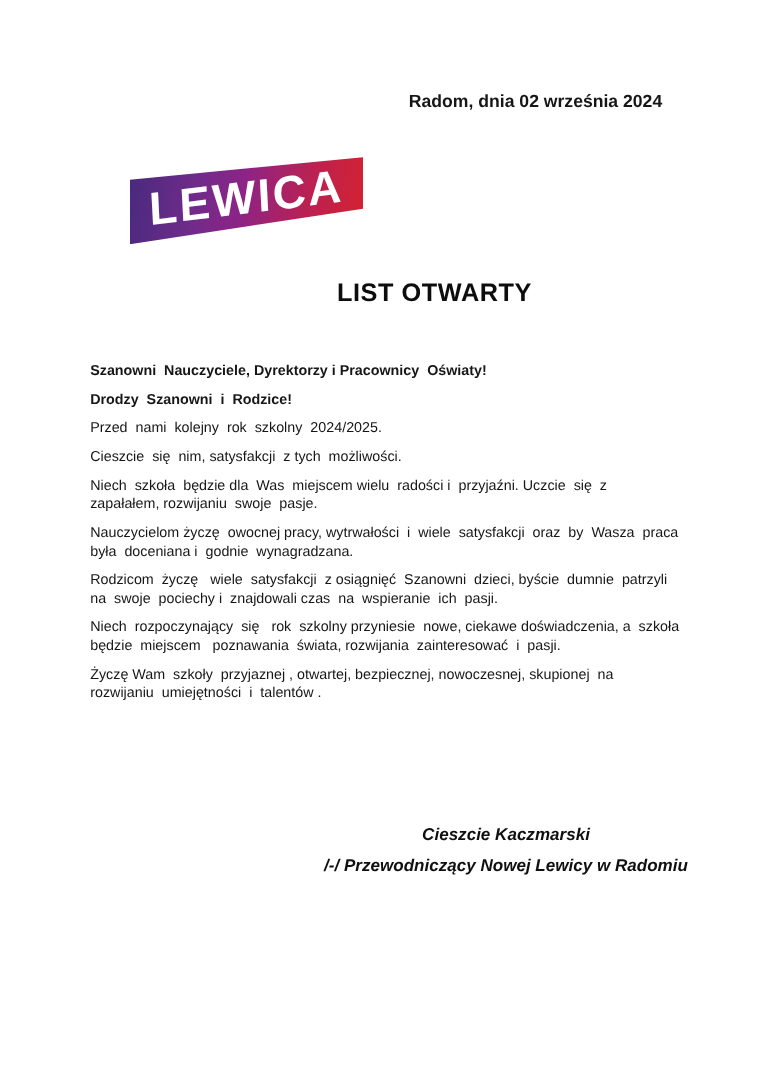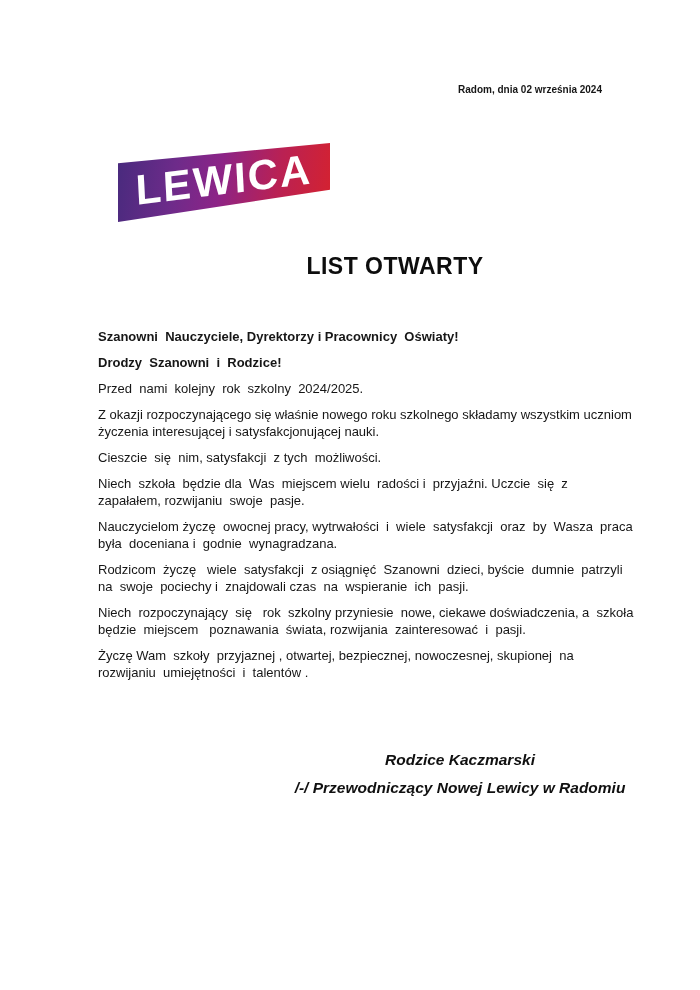--- a/index.html
+++ b/index.html
@@ -15,21 +15,21 @@
     font-family: "Liberation Sans", sans-serif;
     color: #111111;
     overflow: hidden;
   }
 
   
   .date-line {
     position: absolute;
     top: 84px;
     right: 98px;
-    font-size: 10px;
+    font-size: 16px;
     font-weight: bold;
     color: #161616;
     white-space: pre;
   }
 
   
   .logo-banner {
     position: absolute;
     left: 118px;
     top: 137px;
@@ -61,21 +61,21 @@
     font-size: 23px;
     font-weight: bold;
     letter-spacing: 0.5px;
     color: #0d0d0d;
     margin-left: 45px;
   }
 
   
   .letter-body {
     position: absolute;
-    left: 98px;
+    left: 82px;
     top: 328px;
     width: 560px;
     font-size: 13px;
     line-height: 17px;
     color: #161616;
   }
   .letter-body p {
     margin: 0 0 9px 0;
     white-space: pre;
   }
@@ -110,33 +110,31 @@
   <div class="logo-banner">
     <span class="logo-text">LEWICA</span>
   </div>
 
   <div class="letter-title">LIST OTWARTY</div>
 
   <div class="letter-body">
     <p class="salutation">Szanowni  Nauczyciele, Dyrektorzy i Pracownicy  Oświaty!</p>
     <p class="salutation">Drodzy  Szanowni  i  Rodzice!</p>
     <p>Przed  nami  kolejny  rok  szkolny  2024/2025.</p>
-    <p>Z okazji rozpoczynającego się właśnie nowego roku szkolnego składamy wszystkim uczniom
-życzenia interesującej i satysfakcjonującej nauki.</p>
     <p>Cieszcie  się  nim, satysfakcji  z tych  możliwości.</p>
     <p>Niech  szkoła  będzie dla  Was  miejscem wielu  radości i  przyjaźni. Uczcie  się  z
 zapałałem, rozwijaniu  swoje  pasje.</p>
     <p>Nauczycielom życzę  owocnej pracy, wytrwałości  i  wiele  satysfakcji  oraz  by  Wasza  praca
 była  doceniana i  godnie  wynagradzana.</p>
     <p>Rodzicom  życzę   wiele  satysfakcji  z osiągnięć  Szanowni  dzieci, byście  dumnie  patrzyli
 na  swoje  pociechy i  znajdowali czas  na  wspieranie  ich  pasji.</p>
     <p>Niech  rozpoczynający  się   rok  szkolny przyniesie  nowe, ciekawe doświadczenia, a  szkoła
 będzie  miejscem   poznawania  świata, rozwijania  zainteresować  i  pasji.</p>
     <p>Życzę Wam  szkoły  przyjaznej , otwartej, bezpiecznej, nowoczesnej, skupionej  na
 rozwijaniu  umiejętności  i  talentów .</p>
   </div>
 
   <div class="signature-block">
-    <div class="signature-name">Rodzice Kaczmarski</div>
+    <div class="signature-name">Cieszcie Kaczmarski</div>
     <div class="signature-role">/-/ Przewodniczący Nowej Lewicy w Radomiu</div>
   </div>
 
 </div>
 
 </body></html>

